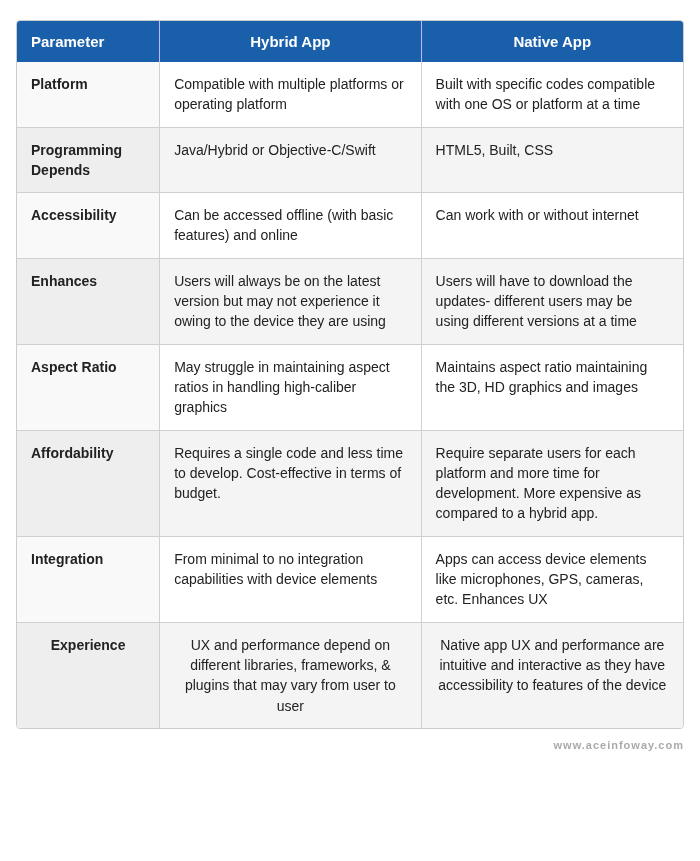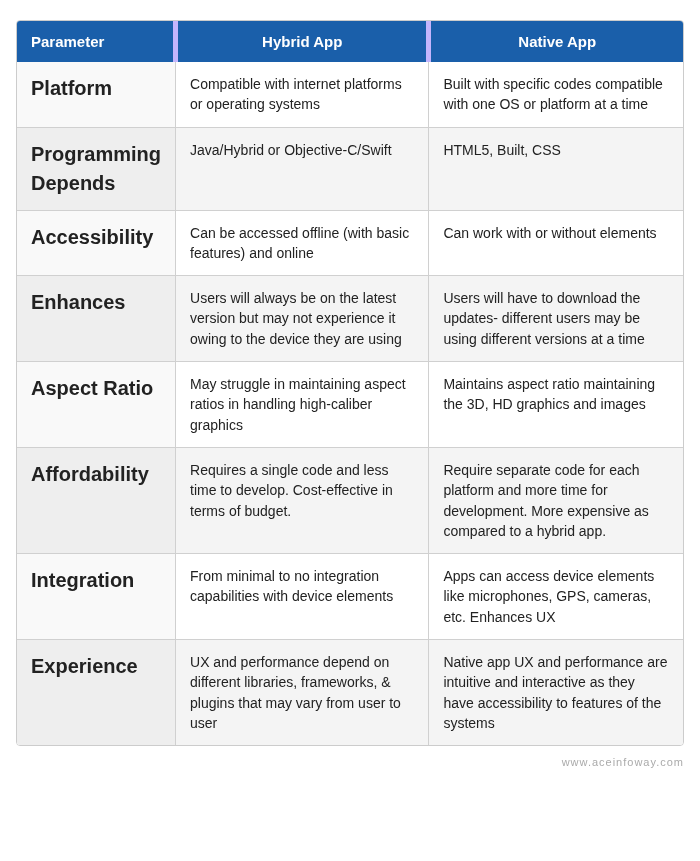--- a/index.html
+++ b/index.html
@@ -37,55 +37,56 @@
     thead tr {
       background-color: #1a5faa;
     }
 
     thead th {
       color: #ffffff;
       font-weight: bold;
       font-size: 15px;
       padding: 12px 14px;
       text-align: center;
-      border-right: 5px solid #c4b5fd;
+      border-right: 1px solid #c4b5fd;
     }
 
     thead th:last-child {
       border-right: none;
     }
 
     thead th:first-child {
       text-align: left;
     }
 
     tbody tr {
       border-bottom: 1px solid #d0d0d0;
     }
 
     tbody tr:last-child {
       border-bottom: none;
+      text-align: center;
     }
 
     tbody td {
       padding: 12px 14px;
       vertical-align: top;
       border-right: 1px solid #d0d0d0;
       line-height: 1.45;
     }
 
     tbody td:last-child {
       border-right: none;
     }
 
     tbody td:first-child {
       font-weight: bold;
       background-color: #f9f9f9;
       width: 145px;
-      font-size: 20px;
+      font-size: 14px;
     }
 
     tbody td:nth-child(2),
     tbody td:nth-child(3) {
       width: 277px;
     }
 
     tbody tr:nth-child(even) {
       background-color: #f4f4f4;
     }
@@ -93,72 +94,73 @@
     tbody tr:nth-child(even) td:first-child {
       background-color: #eeeeee;
     }
 
     .watermark {
       margin-top: 10px;
       font-size: 11px;
       color: #aaa;
       letter-spacing: 1px;
       align-self: flex-end;
+      font-weight: bold;
     }
   </style>
 </head>
 <body>
 
 <div class="table-wrapper">
   <table>
     <thead>
       <tr>
         <th>Parameter</th>
         <th>Hybrid App</th>
         <th>Native App</th>
       </tr>
     </thead>
     <tbody id="table-body">
     <tr>
           <td>Platform</td>
-          <td>Compatible with internet platforms or operating systems</td>
+          <td>Compatible with multiple platforms or operating platform</td>
           <td>Built with specific codes compatible with one OS or platform at a time</td>
         </tr>
         <tr>
           <td>Programming Depends</td>
           <td>Java/Hybrid or Objective-C/Swift</td>
           <td>HTML5, Built, CSS</td>
         </tr>
         <tr>
           <td>Accessibility</td>
           <td>Can be accessed offline (with basic features) and online</td>
-          <td>Can work with or without elements</td>
+          <td>Can work with or without internet</td>
         </tr>
         <tr>
           <td>Enhances</td>
           <td>Users will always be on the latest version but may not experience it owing to the device they are using</td>
           <td>Users will have to download the updates- different users may be using different versions at a time</td>
         </tr>
         <tr>
           <td>Aspect Ratio</td>
           <td>May struggle in maintaining aspect ratios in handling high-caliber graphics</td>
           <td>Maintains aspect ratio maintaining the 3D, HD graphics and images</td>
         </tr>
         <tr>
           <td>Affordability</td>
           <td>Requires a single code and less time to develop. Cost-effective in terms of budget.</td>
-          <td>Require separate code for each platform and more time for development. More expensive as compared to a hybrid app.</td>
+          <td>Require separate users for each platform and more time for development. More expensive as compared to a hybrid app.</td>
         </tr>
         <tr>
           <td>Integration</td>
           <td>From minimal to no integration capabilities with device elements</td>
           <td>Apps can access device elements like microphones, GPS, cameras, etc. Enhances UX</td>
         </tr>
         <tr>
           <td>Experience</td>
           <td>UX and performance depend on different libraries, frameworks, &amp; plugins that may vary from user to user</td>
-          <td>Native app UX and performance are intuitive and interactive as they have accessibility to features of the systems</td>
+          <td>Native app UX and performance are intuitive and interactive as they have accessibility to features of the device</td>
         </tr>
       </tbody>
   </table>
 </div>
 
 <div class="watermark">www.aceinfoway.com</div>
 
 </body></html>

